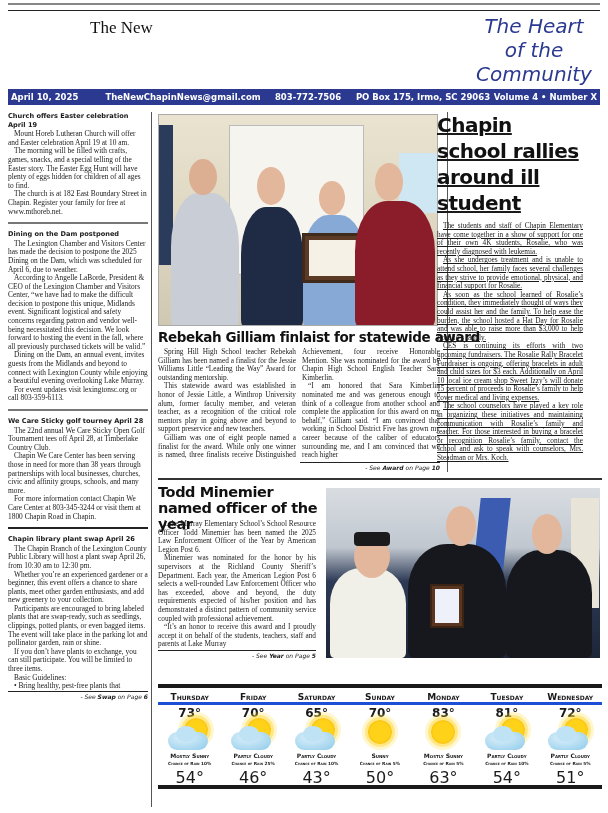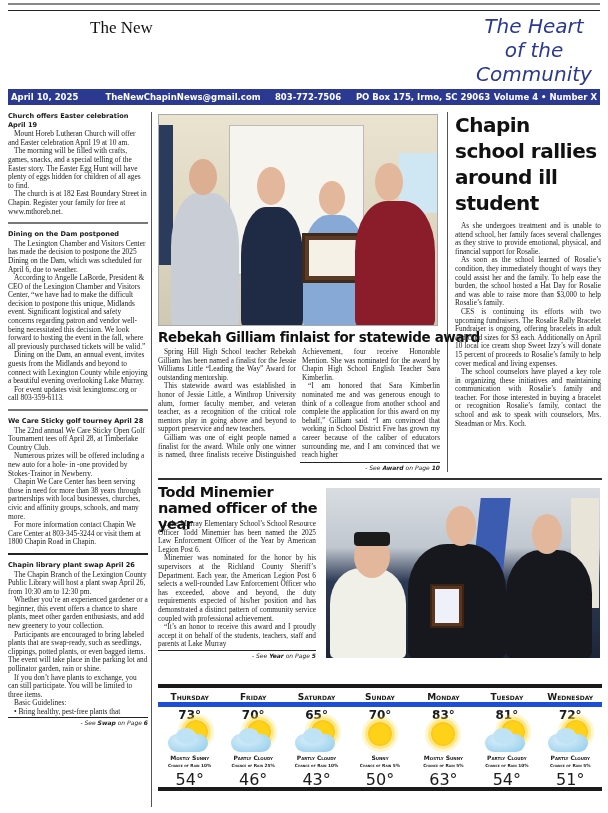--- a/index.html
+++ b/index.html
@@ -19,32 +19,32 @@
   .brief p { text-indent: 6px; }
   .brief-sep { height: 2px; background: #777; margin: 6px 0 6px 0; }
   .brief-sep.dark { background: #222; }
   .see { font-family: "DejaVu Sans", sans-serif; font-style: italic; font-size: 6px; text-align: right; border-top: 1px solid #222; padding-top: 1px; }
   .see b { font-style: italic; }
   .photo1 { position: absolute; left: 158px; top: 114px; width: 280px; height: 212px; background: linear-gradient(180deg,#e9e3d0 0%, #ddd5bf 60%, #cfc8b3 100%); overflow: hidden; border: 1px solid #aaa; }
   .headline-bar { position: absolute; left: 158px; top: 329px; width: 282px; font-family: "DejaVu Sans", sans-serif; font-weight: bold; font-size: 13.5px; letter-spacing: -0.4px; color: #111; white-space: nowrap; }
   .story2 { position: absolute; left: 158px; top: 348px; width: 282px; height: 124px; column-count: 2; column-gap: 6px; font-size: 7.3px; line-height: 8.6px; text-align: justify; }
   .story2 p { text-indent: 6px; }
   .see2 { position: absolute; left: 300px; top: 462px; width: 140px; }
-  .col-right { position: absolute; left: 455px; top: 112px; width: 146px; }
+  .col-right { position: absolute; left: 437px; top: 112px; width: 146px; text-decoration: underline; }
   .big-head { font-family: "DejaVu Sans", sans-serif; font-weight: bold; font-size: 20px; line-height: 26px; letter-spacing: -0.5px; color: #111; }
   .right-body { margin-top: 6px; font-size: 7.3px; line-height: 8.6px; text-align: justify; }
   .right-body p { text-indent: 6px; }
   .hsep { position: absolute; height: 1.5px; background: #333; }
   .todd-head { position: absolute; left: 158px; top: 484px; width: 160px; font-family: "DejaVu Sans", sans-serif; font-weight: bold; font-size: 14.5px; line-height: 16px; letter-spacing: -0.4px; color: #111; }
   .todd-body { position: absolute; left: 158px; top: 520px; width: 158px; font-size: 7.3px; line-height: 8.6px; text-align: justify; }
   .todd-body p { text-indent: 6px; }
   .photo2 { position: absolute; left: 326px; top: 488px; width: 274px; height: 170px; background: linear-gradient(180deg,#d9dde2 0%, #c0c7cf 35%, #2d3a55 55%, #1d2538 100%); overflow: hidden; }
   .weather { position: absolute; left: 158px; top: 684px; width: 444px; }
   .wx-toprule { height: 4px; background: #1a1a1a; }
-  .wx-days { display: flex; border-bottom: 5px solid #1d4ed8; margin-top: 4px; }
+  .wx-days { display: flex; border-bottom: 3px solid #1d4ed8; margin-top: 4px; }
   .wx-day { flex: 1; text-align: center; font-family: "DejaVu Sans", sans-serif; font-weight: bold; font-size: 9px; font-variant: small-caps; color: #1a1a1a; }
   .wx-row { display: flex; }
   .wx-cell { flex: 1; text-align: center; position: relative; height: 80px; }
   .wx-high { font-family: "DejaVu Sans", sans-serif; font-weight: bold; font-size: 12px; margin-top: 1px; }
   .wx-icon { width: 56px; height: 34px; margin: -2px auto 0; position: relative; }
   .wx-cond { font-family: "DejaVu Sans", sans-serif; font-weight: bold; font-size: 6px; font-variant: small-caps; }
   .wx-rain { font-family: "DejaVu Sans", sans-serif; font-weight: bold; font-size: 4.3px; font-variant: small-caps; margin-top: 2px; }
   .wx-low { font-family: "DejaVu Sans", sans-serif; font-weight: normal; font-size: 16px; margin-top: 2px; }
   .wx-bottomrule { height: 4px; background: #1a1a1a; margin-top: 0px; }
   .person { position: absolute; border-radius: 40% 40% 6% 6%; }
@@ -85,21 +85,20 @@
     <h3>Dining on the Dam postponed</h3>
     <p>The Lexington Chamber and Visitors Center has made the decision to postpone the 2025 Dining on the Dam, which was scheduled for April 6, due to weather.</p>
     <p>According to Angelle LaBorde, President &amp; CEO of the Lexington Chamber and Visitors Center, “we have had to make the difficult decision to postpone this unique, Midlands event. Significant logistical and safety concerns regarding patron and vendor well-being necessitated this decision. We look forward to hosting the event in the fall, where all previously purchased tickets will be valid.”</p>
     <p>Dining on the Dam, an annual event, invites guests from the Midlands and beyond to connect with Lexington County while enjoying a beautiful evening overlooking Lake Murray.</p>
     <p>For event updates visit lexingtonsc.org or call 803-359-6113.</p>
   </div>
   <div class="brief-sep"></div>
   <div class="brief">
     <h3>We Care Sticky golf tourney April 28</h3>
     <p>The 22nd annual We Care Sticky Open Golf Tournament tees off April 28, at Timberlake Country Club.</p>
-    <p>Numerous prizes will be offered including a new auto for a hole- in -one provided by Stokes-Trainor in Newberry.</p>
     <p>Chapin We Care Center has been serving those in need for more than 38 years through partnerships with local businesses, churches, civic and affinity groups, schools, and many more.</p>
     <p>For more information contact Chapin We Care Center at 803-345-3244 or visit them at 1800 Chapin Road in Chapin.</p>
   </div>
   <div class="brief-sep dark"></div>
   <div class="brief">
     <h3>Chapin library plant swap April 26</h3>
     <p>The Chapin Branch of the Lexington County Public Library will host a plant swap April 26, from 10:30 am to 12:30 pm.</p>
     <p>Whether you’re an experienced gardener or a beginner, this event offers a chance to share plants, meet other garden enthusiasts, and add new greenery to your collection.</p>
     <p>Participants are encouraged to bring labeled plants that are swap-ready, such as seedlings, clippings, potted plants, or even bagged items. The event will take place in the parking lot and pollinator garden, rain or shine.</p>
     <p>If you don’t have plants to exchange, you can still participate. You will be limited to three items.</p>
@@ -138,20 +137,21 @@
   <p>Gilliam was one of eight people named a finalist for the award. While only one winner is named, three finalists receive Distinguished Achievement, four receive Honorable Mention. She was nominated for the award by Chapin High School English Teacher Sara Kimberlin.</p>
   <p>“I am honored that Sara Kimberlin nominated me and was generous enough to think of a colleague from another school and complete the application for this award on my behalf,” Gilliam said. “I am convinced that working in School District Five has grown my career because of the caliber of educators surrounding me, and I am convinced that we reach higher</p>
 </article>
 <div class="see see2">
   <span>- See</span> <b>Award</b> <span>on Page</span> <b>10</b>
 </div>
 
 <article class="col-right">
   <h1 class="big-head">Chapin school rallies around ill student</h1>
   <div class="right-body">
+    <p>The students and staff of Chapin Elementary have come together in a show of support for one of their own 4K students, Rosalie, who was recently diagnosed with leukemia.</p>
     <p>As she undergoes treatment and is unable to attend school, her family faces several challenges as they strive to provide emotional, physical, and financial support for Rosalie.</p>
     <p>As soon as the school learned of Rosalie’s condition, they immediately thought of ways they could assist her and the family. To help ease the burden, the school hosted a Hat Day for Rosalie and was able to raise more than $3,000 to help Rosalie’s family.</p>
     <p>CES is continuing its efforts with two upcoming fundraisers. The Rosalie Rally Bracelet Fundraiser is ongoing, offering bracelets in adult and child sizes for $3 each. Additionally on April 10 local ice cream shop Sweet Izzy’s will donate 15 percent of proceeds to Rosalie’s family to help cover medical and living expenses.</p>
     <p>The school counselors have played a key role in organizing these initiatives and maintaining communication with Rosalie’s family and teacher. For those interested in buying a bracelet or recognition Rosalie’s family, contact the school and ask to speak with counselors, Mrs. Steadman or Mrs. Koch.</p>
   </div>
 </article>
 
 <div class="hsep" style="left:158px;top:478px;width:444px"></div>
 
 <h2 class="todd-head">Todd Minemier named officer of the year</h2>

